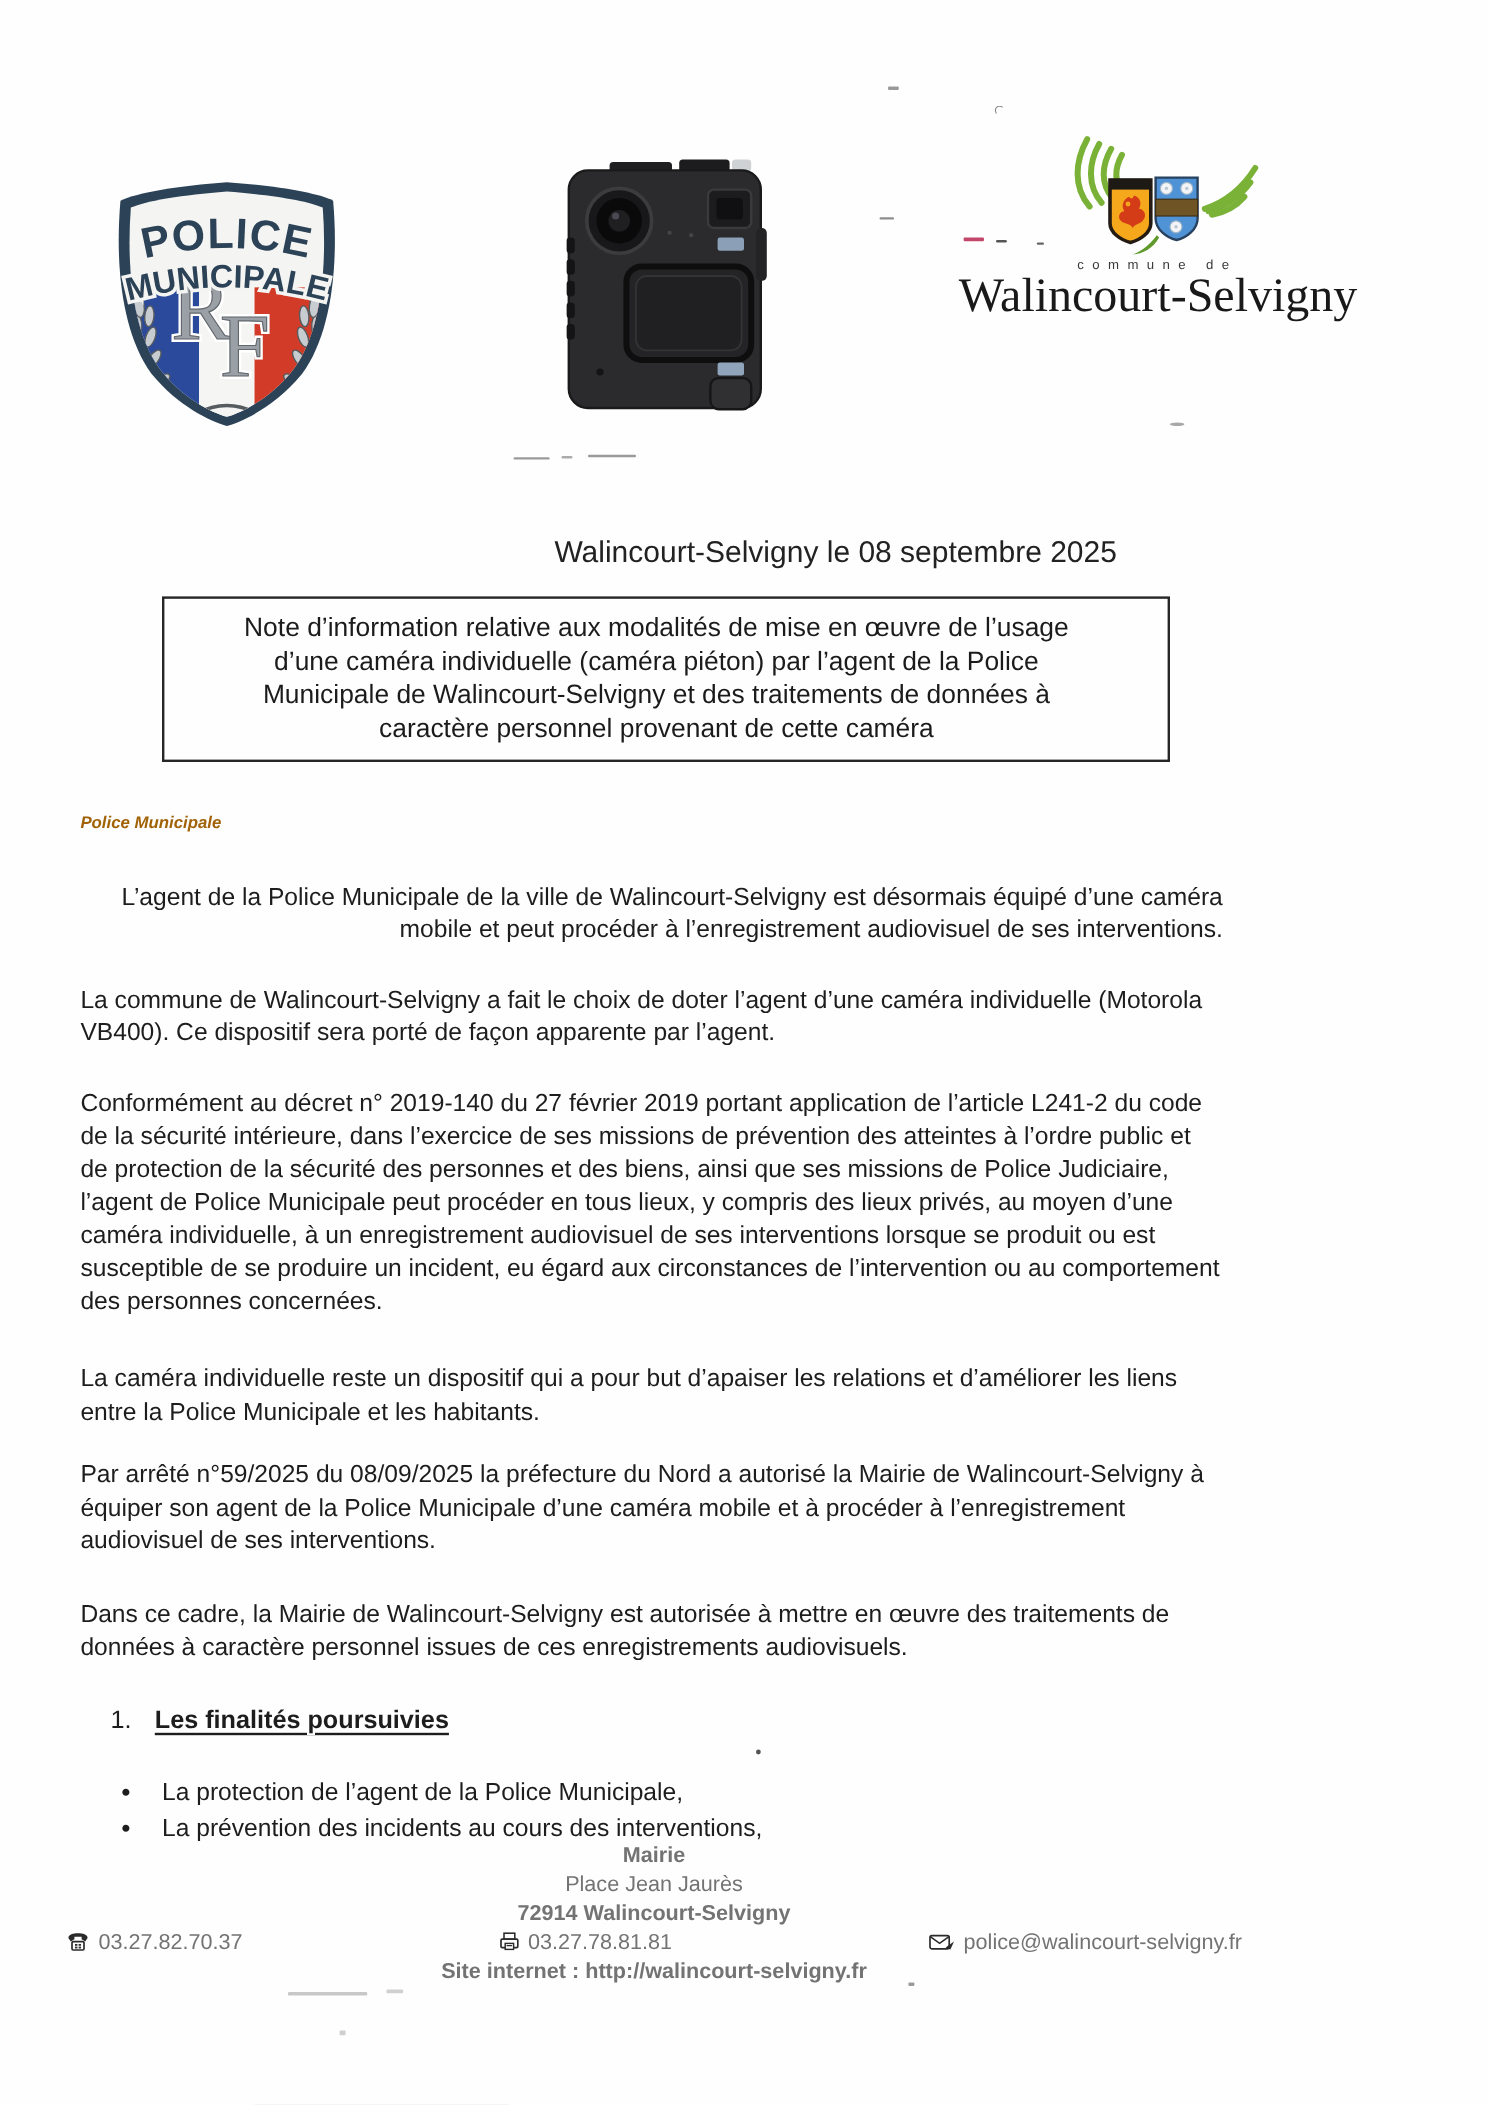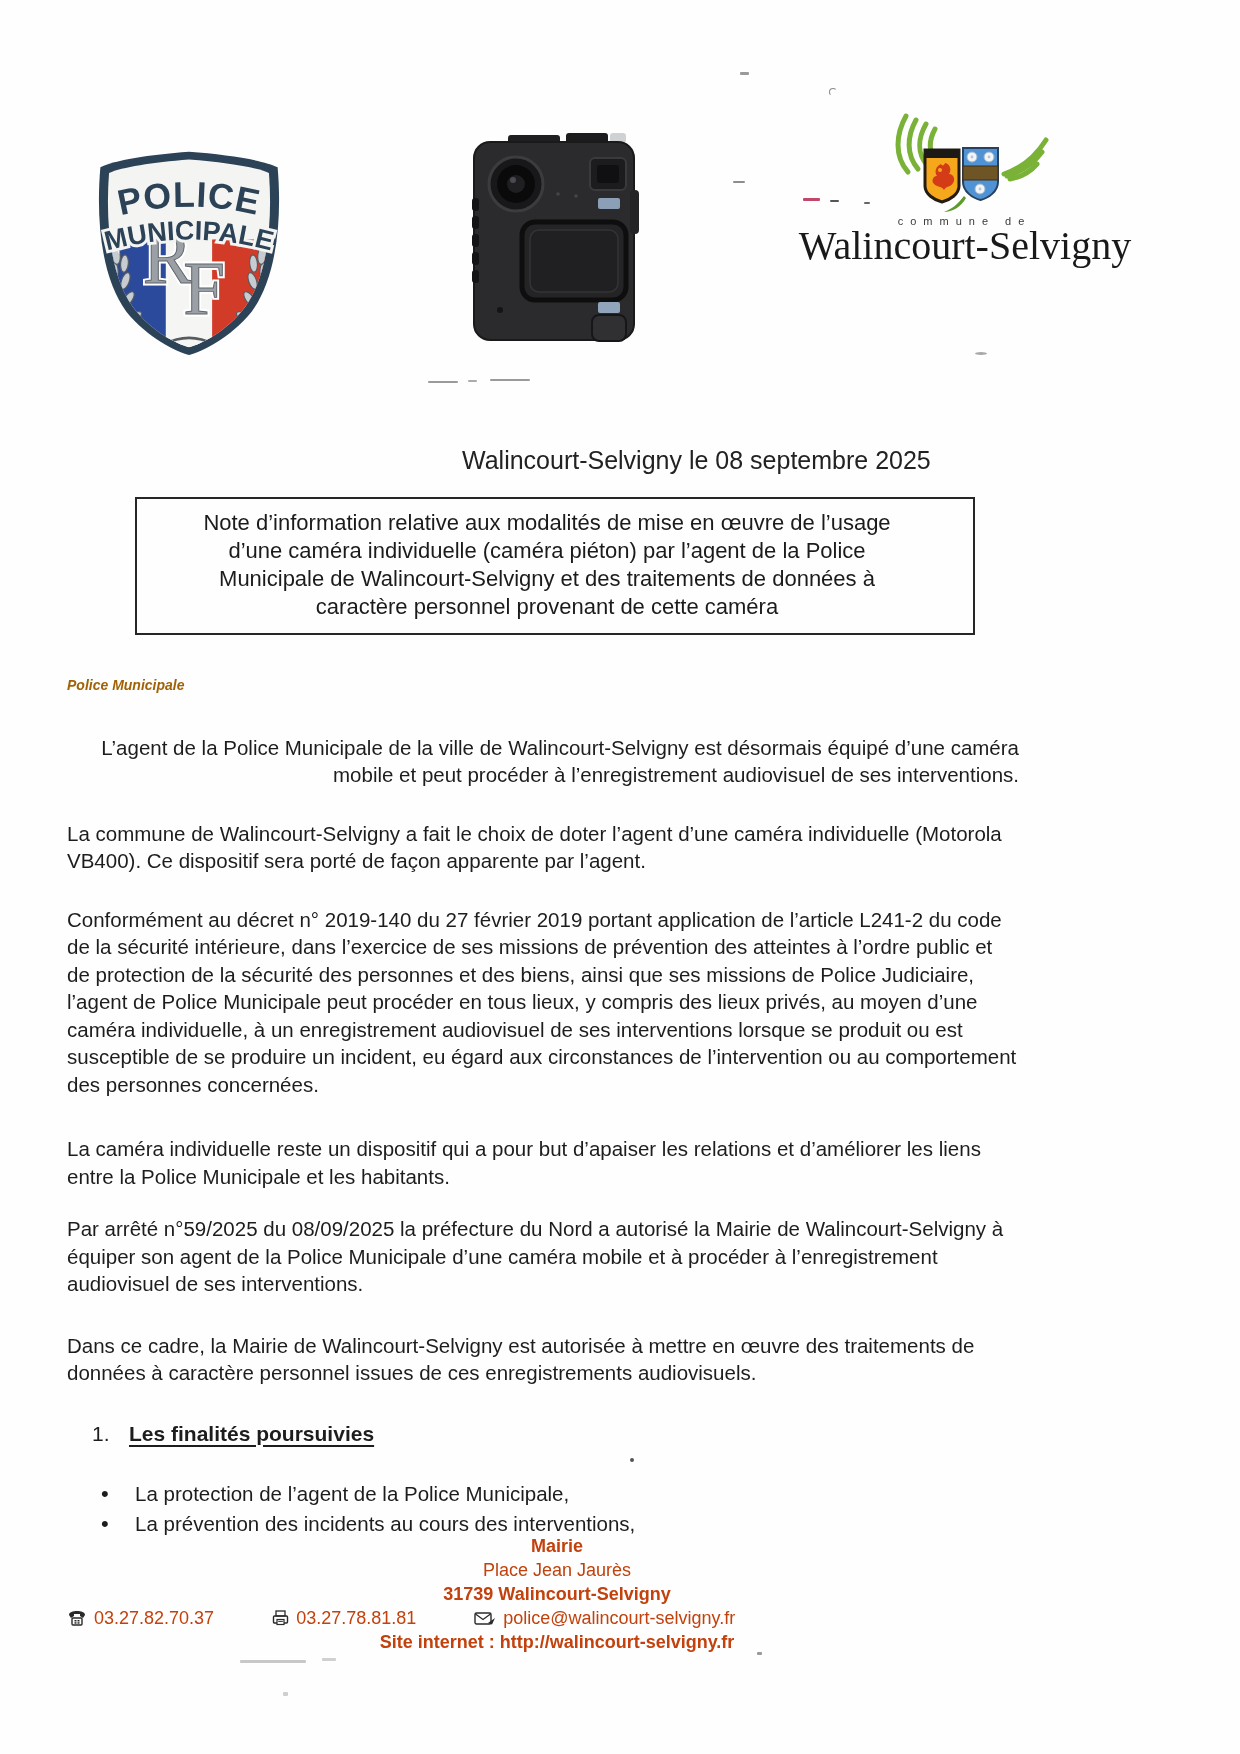--- a/index.html
+++ b/index.html
@@ -47,26 +47,26 @@
   .list-number{display:inline-block;width:37px;margin-left:-6px;}
   .list-heading b{font-weight:bold;text-decoration:underline;text-decoration-thickness:2px;text-underline-offset:4px;}
   .bullets{margin-top:32px;padding-left:68px;}
   .bullet-item{position:relative;line-height:30px;}
   .bullet-item::before{
     content:"•";position:absolute;left:-34px;top:0;font-size:22px;color:#1d1d1d;
   }
 
   
   .footer{
-    left:67px;top:1534px;width:980px;text-align:center;
-    font-size:18px;line-height:24px;color:#c2410c;
+    left:55px;top:1534px;width:980px;text-align:center;
+    font-size:18px;line-height:24px;color:#737373;
   }
   .footer .b{font-weight:bold;}
   .contact-row{
-    display:flex;justify-content:flex-start;align-items:center;gap:58px;
+    display:flex;justify-content:space-between;align-items:center;gap:58px;
     white-space:nowrap;
   }
   .contact-item{display:inline-flex;align-items:center;gap:7px;}
   .contact-item svg{display:block;}
 
   
   .art{position:absolute;border-radius:1px;}
 </style>
 </head>
 <body>
@@ -235,21 +235,21 @@
 
     <div class="bullets">
       <div class="bullet-item">La protection de l’agent de la Police Municipale,</div>
       <div class="bullet-item">La prévention des incidents au cours des interventions,</div>
     </div>
   </div>
 
   <div class="abs footer">
     <div class="b">Mairie</div>
     <div>Place Jean Jaurès</div>
-    <div class="b">31739 Walincourt-Selvigny</div>
+    <div class="b">72914 Walincourt-Selvigny</div>
     <div class="contact-row">
       <span class="contact-item">
         <svg width="20" height="16" viewBox="0 0 20 16">
           <path d="M2 5 C2 2 6 1 10 1 C14 1 18 2 18 5 L16 8 L13 6 L13 4 L7 4 L7 6 L4 8 Z" fill="#2a2a2a"></path>
           <rect x="5" y="8" width="10" height="7" rx="1" fill="none" stroke="#2a2a2a" stroke-width="1.4"></rect>
           <rect x="7.5" y="10" width="2" height="1.5" fill="#2a2a2a"></rect>
           <rect x="10.5" y="10" width="2" height="1.5" fill="#2a2a2a"></rect>
           <rect x="7.5" y="12.2" width="2" height="1.5" fill="#2a2a2a"></rect>
           <rect x="10.5" y="12.2" width="2" height="1.5" fill="#2a2a2a"></rect>
         </svg>

